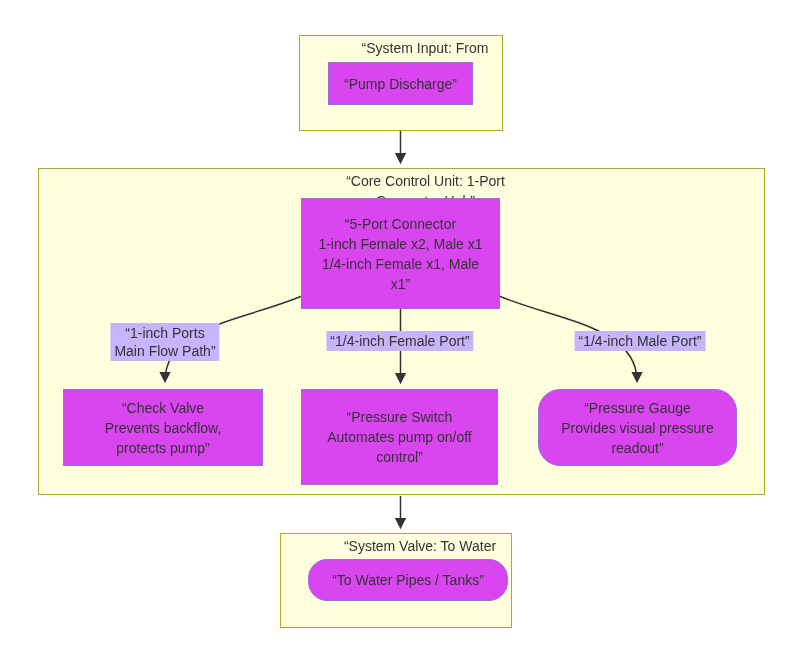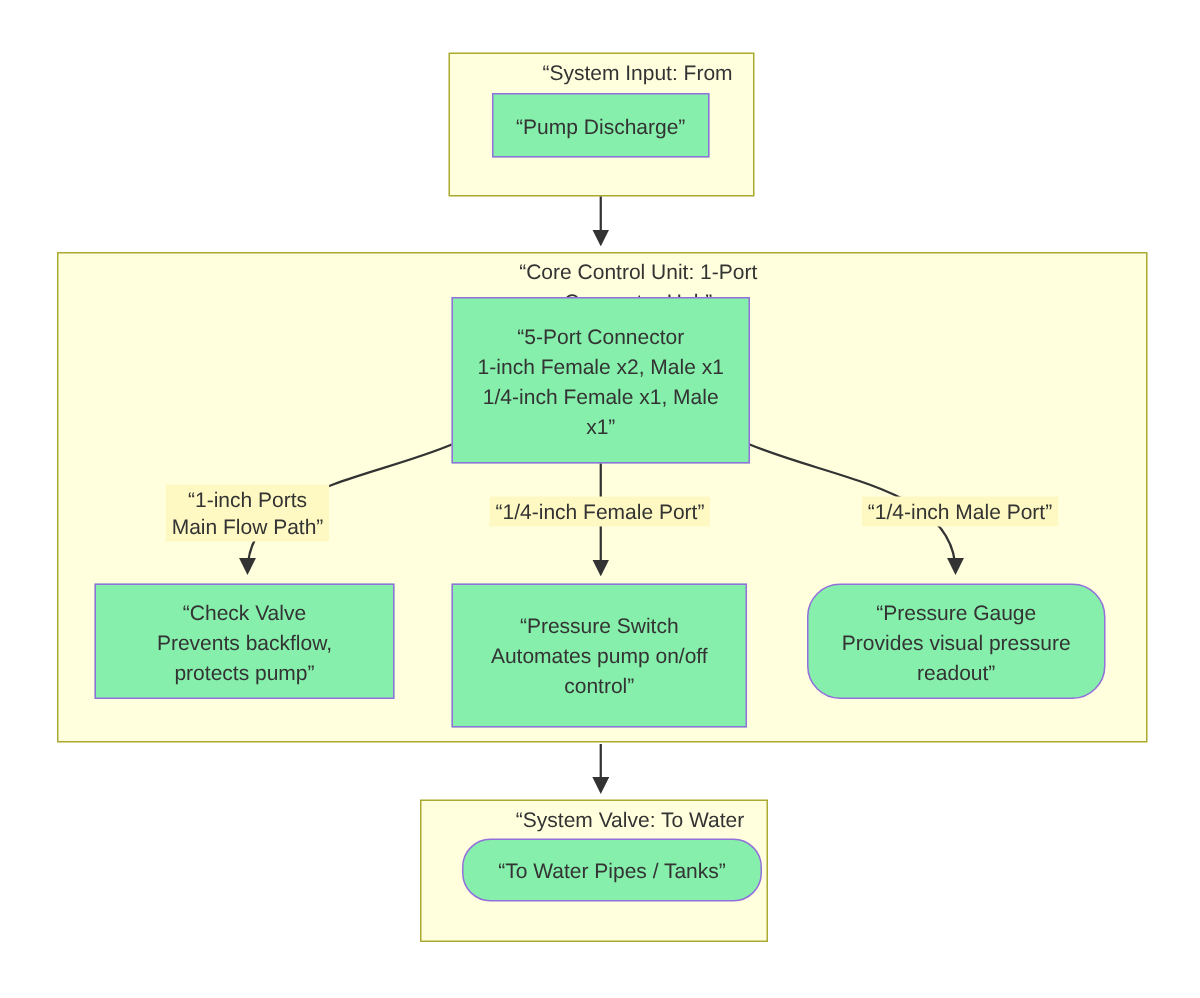--- a/index.html
+++ b/index.html
@@ -31,21 +31,21 @@
     right: 0;
     text-align: center;
     white-space: pre-line;
     line-height: 20px;
     color: #333333;
     font-weight: 400;
     padding-left: 48px;
   }
   .node {
     position: absolute;
-    background: #86efac;
+    background: #d946ef;
     border: 1px solid #9370db;
     box-sizing: border-box;
     display: flex;
     align-items: center;
     justify-content: center;
     text-align: center;
     white-space: pre-line;
     line-height: 20px;
     color: #333333;
   }
@@ -53,21 +53,21 @@
     position: absolute;
     left: 0;
     top: 0;
     width: 800px;
     height: 665px;
     pointer-events: none;
   }
   .edge-label {
     position: absolute;
     transform: translate(-50%, -50%);
-    background: #fef9c3;
+    background: #c4b5fd;
     color: #333333;
     text-align: center;
     white-space: pre-line;
     line-height: 18px;
     padding: 1px 4px;
   }
   
   #cluster-input  { left: 299px; top: 35px;  width: 204px; height: 96px; }
   #cluster-core   { left: 38px;  top: 168px; width: 727px; height: 327px; }
   #cluster-output { left: 280px; top: 533px; width: 232px; height: 95px; }

